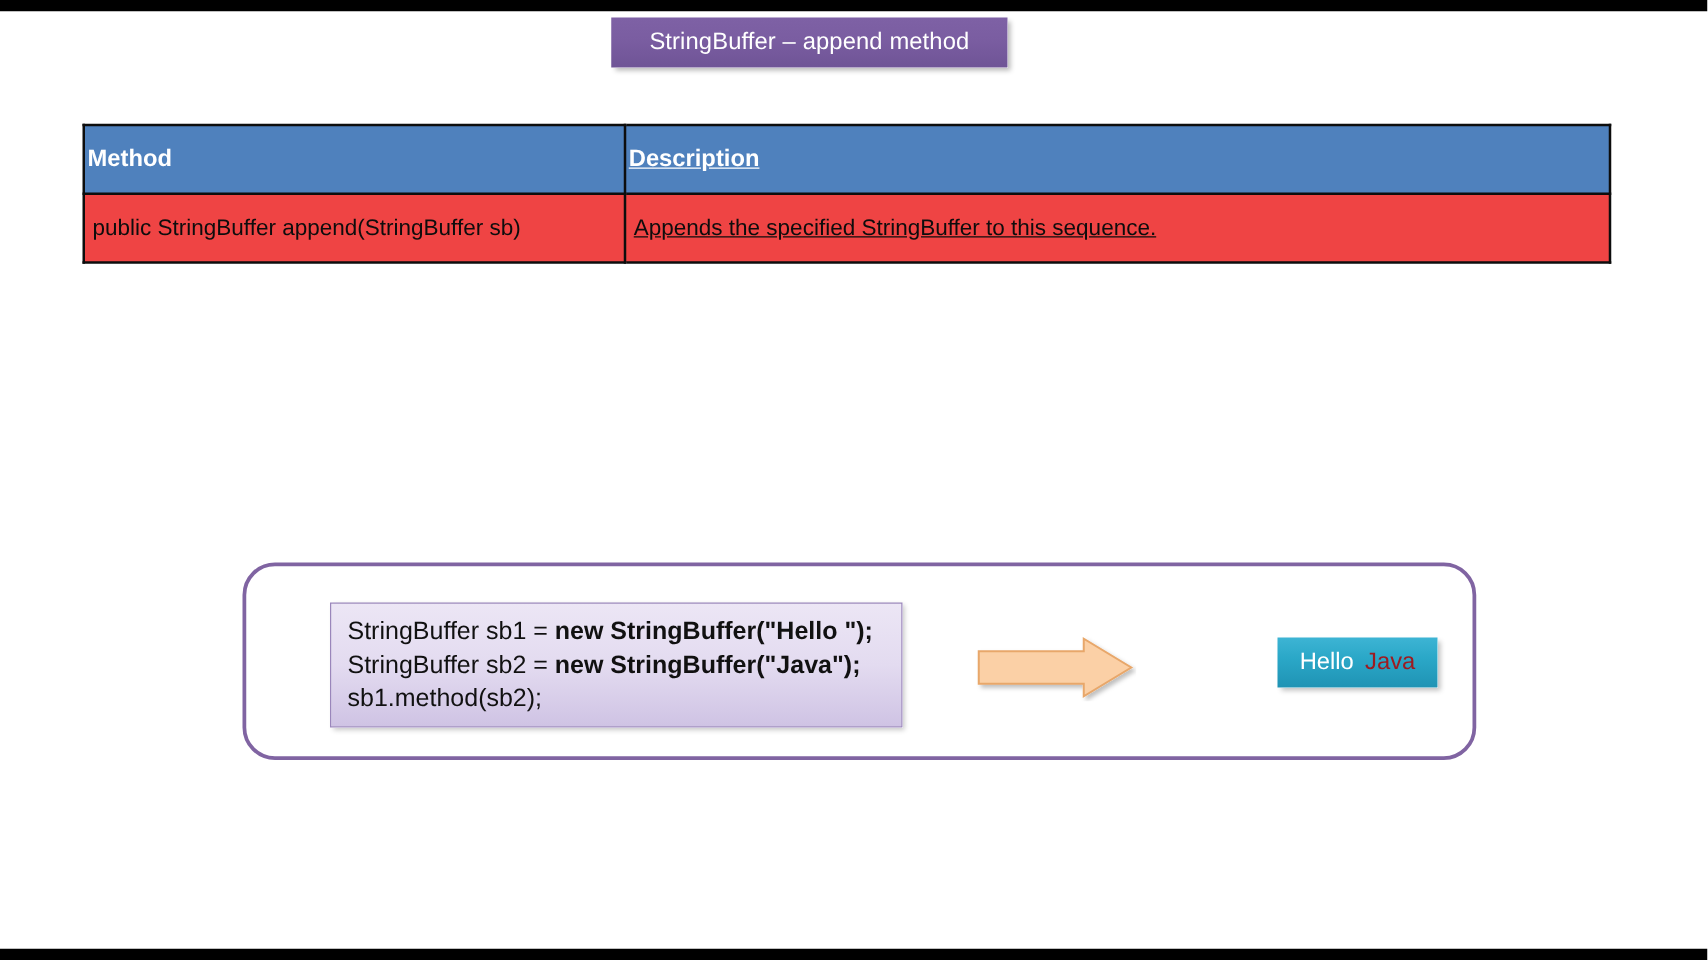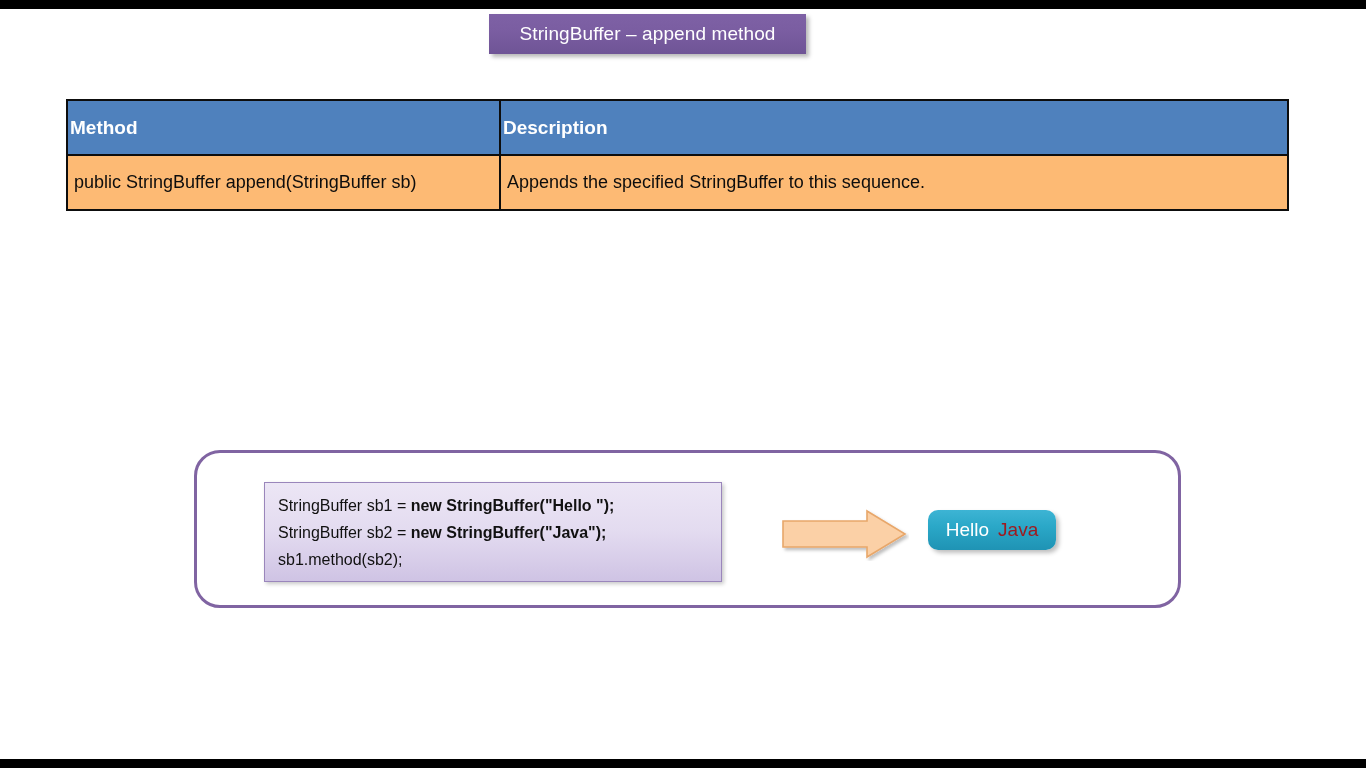--- a/index.html
+++ b/index.html
@@ -73,30 +73,30 @@
   .method-table thead th {
     background: #4f81bd;
     color: #ffffff;
     font-size: 19px;
     font-weight: bold;
     text-align: left;
     height: 53px;
     padding-left: 2px;
   }
   .method-table tbody td {
-    background: #fdba74;
+    background: #ef4444;
     color: #0d0d0d;
     font-size: 18px;
     font-weight: normal;
     text-align: left;
     height: 53px;
     padding-left: 6px;
   }
   .col-method { width: 423px; }
-  .col-desc   { width: auto; }
+  .col-desc   { width: auto; text-decoration: underline; }
 
   
   .example-box {
     position: absolute;
     left: 194px;
     top: 450px;
     width: 987px;
     height: 158px;
     border: 3px solid #8064a2;
     border-radius: 26px;
@@ -112,51 +112,50 @@
     width: 458px;
     height: 100px;
     background: linear-gradient(to bottom, #ece6f5 0%, #e3dbf0 50%, #cfc3e4 100%);
     border: 1px solid #9a86bb;
     box-shadow: 2px 2px 4px rgba(0,0,0,0.22);
     box-sizing: border-box;
     padding: 9px 0 0 13px;
   }
   .code-line {
     color: #111111;
-    font-size: 16px;
+    font-size: 20px;
     line-height: 27px;
     white-space: nowrap;
     font-family: "Liberation Sans", sans-serif;
   }
   .code-line b { font-weight: bold; }
 
   
   .arrow-wrap {
     position: absolute;
     left: 781px;
     top: 509px;
     width: 128px;
     height: 52px;
   }
   .arrow-wrap svg { display: block; }
 
   
   .output-box {
     position: absolute;
-    left: 928px;
+    left: 1022px;
     top: 510px;
     width: 128px;
     height: 40px;
     background: linear-gradient(to bottom, #3db4d4 0%, #2ba8c8 40%, #1f93b4 100%);
     box-shadow: 3px 3px 4px rgba(0,0,0,0.25);
     display: flex;
     align-items: center;
     justify-content: center;
     box-sizing: border-box;
-    border-radius: 10px;
   }
   .output-text {
     font-size: 19px;
     white-space: nowrap;
     font-family: "Liberation Sans", sans-serif;
   }
   .output-hello { color: #ffffff; }
   .output-gap   { display: inline-block; width: 9px; }
   .output-java  { color: #9e1b20; }
 </style>

